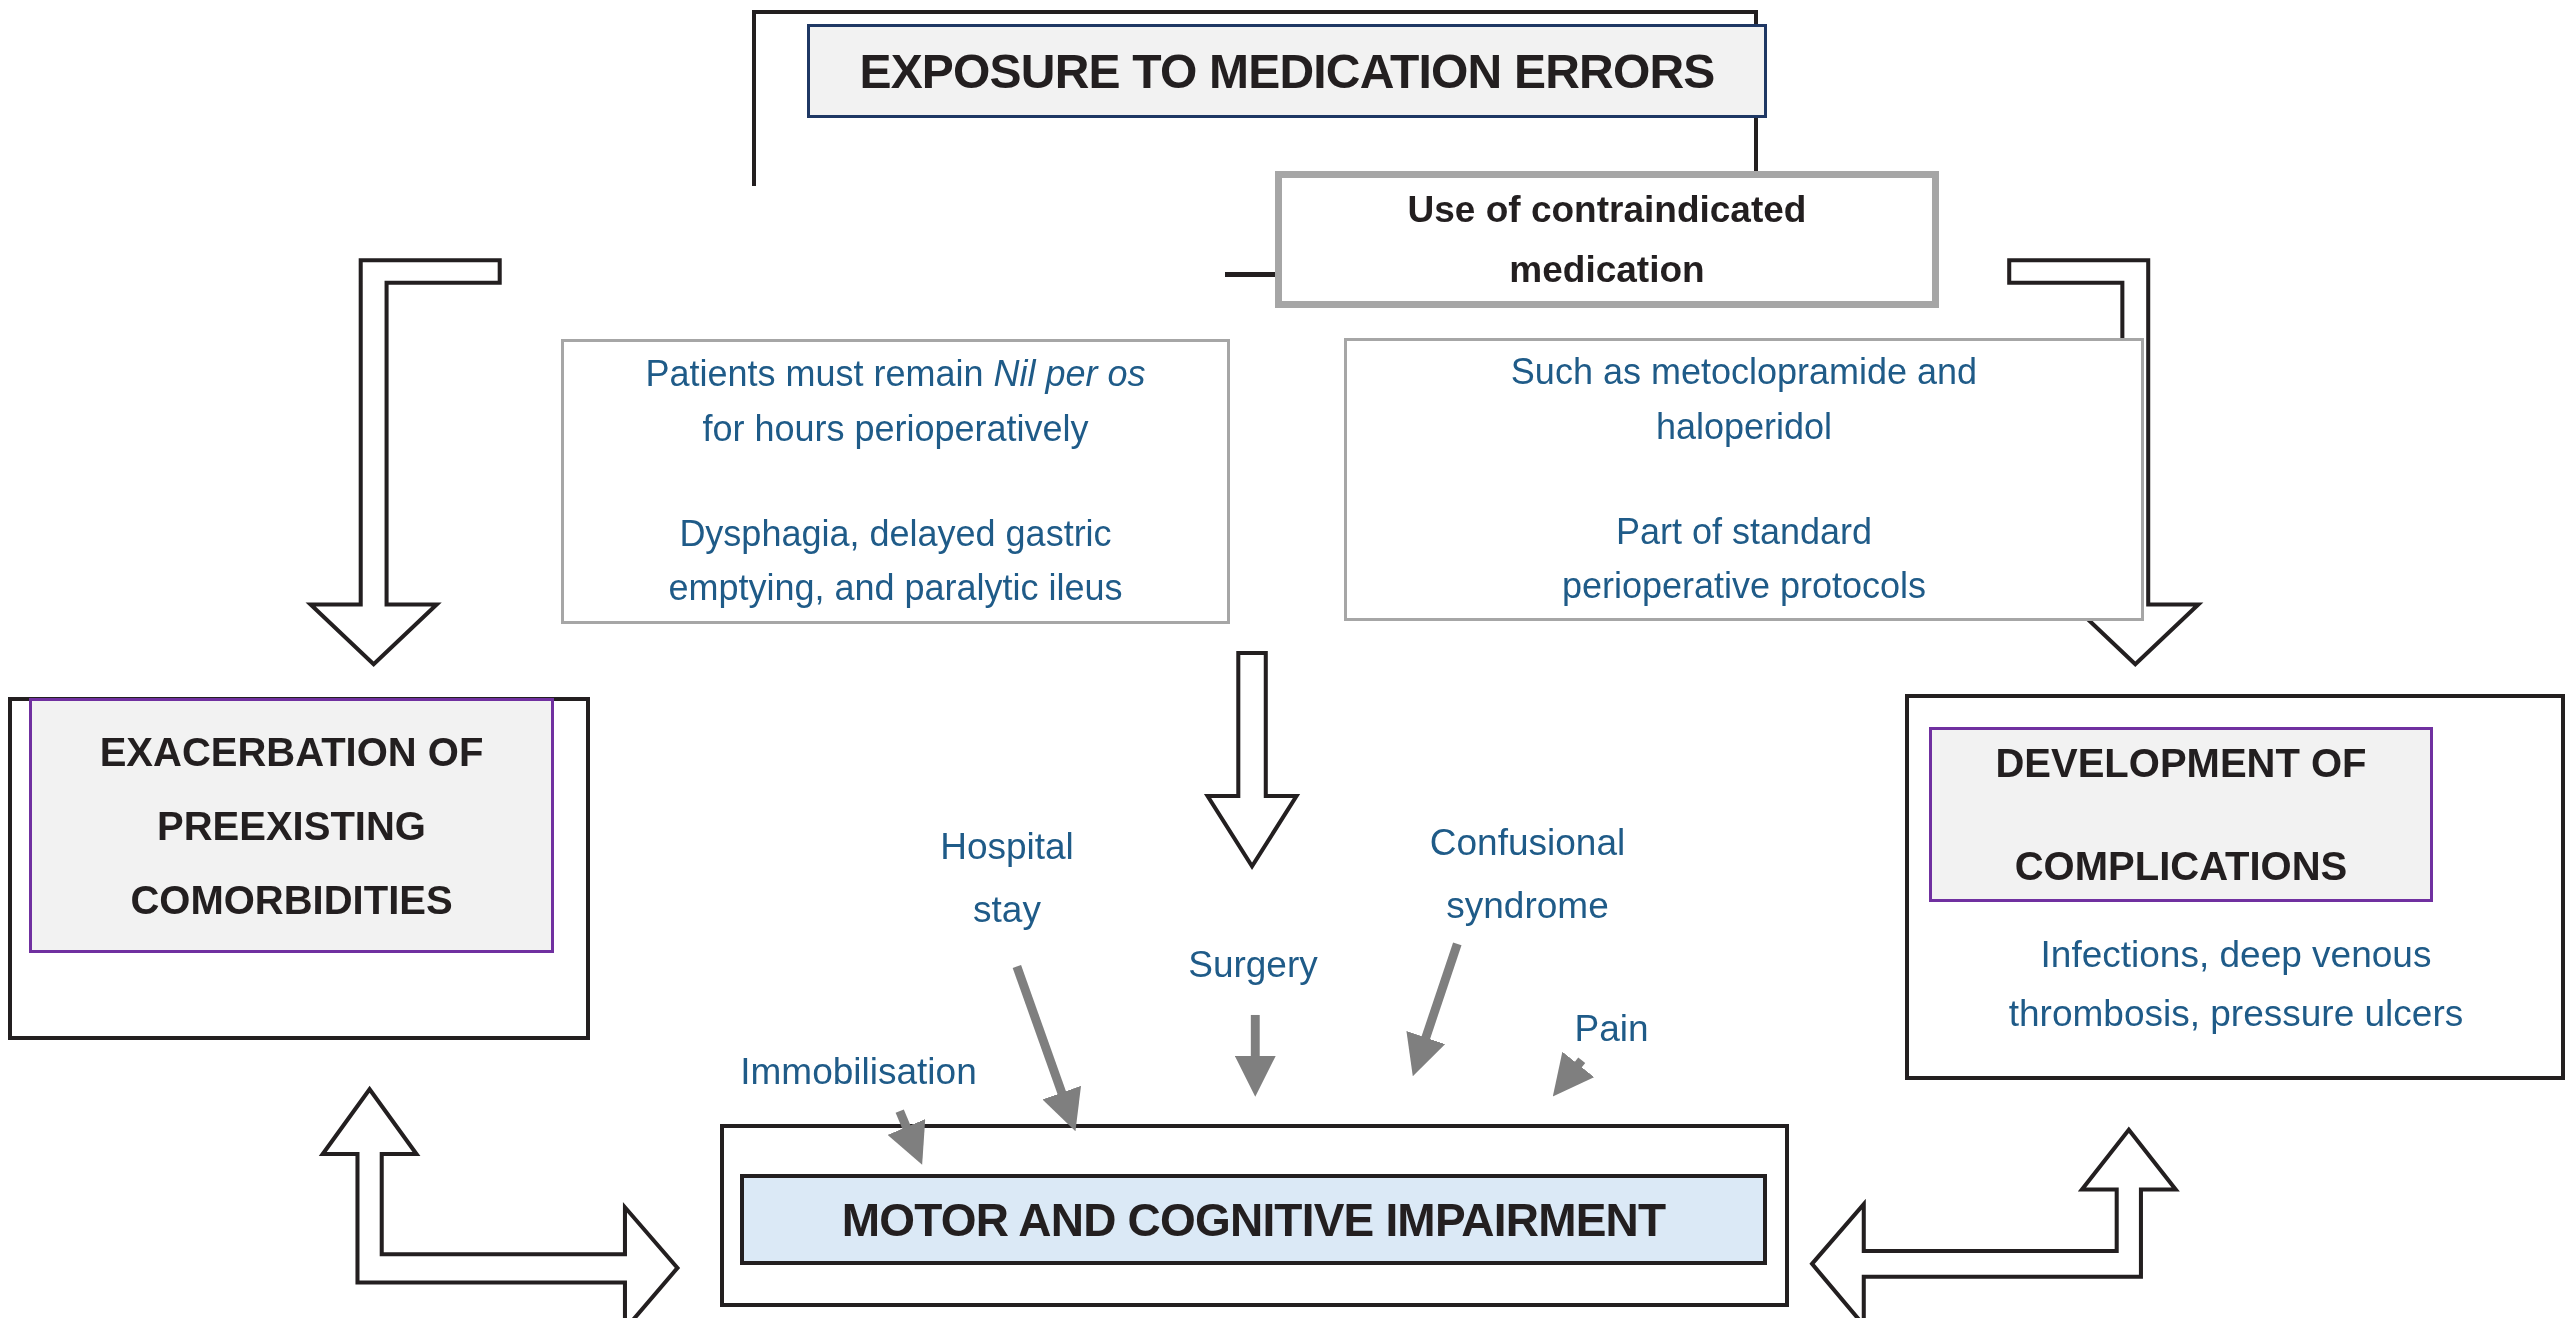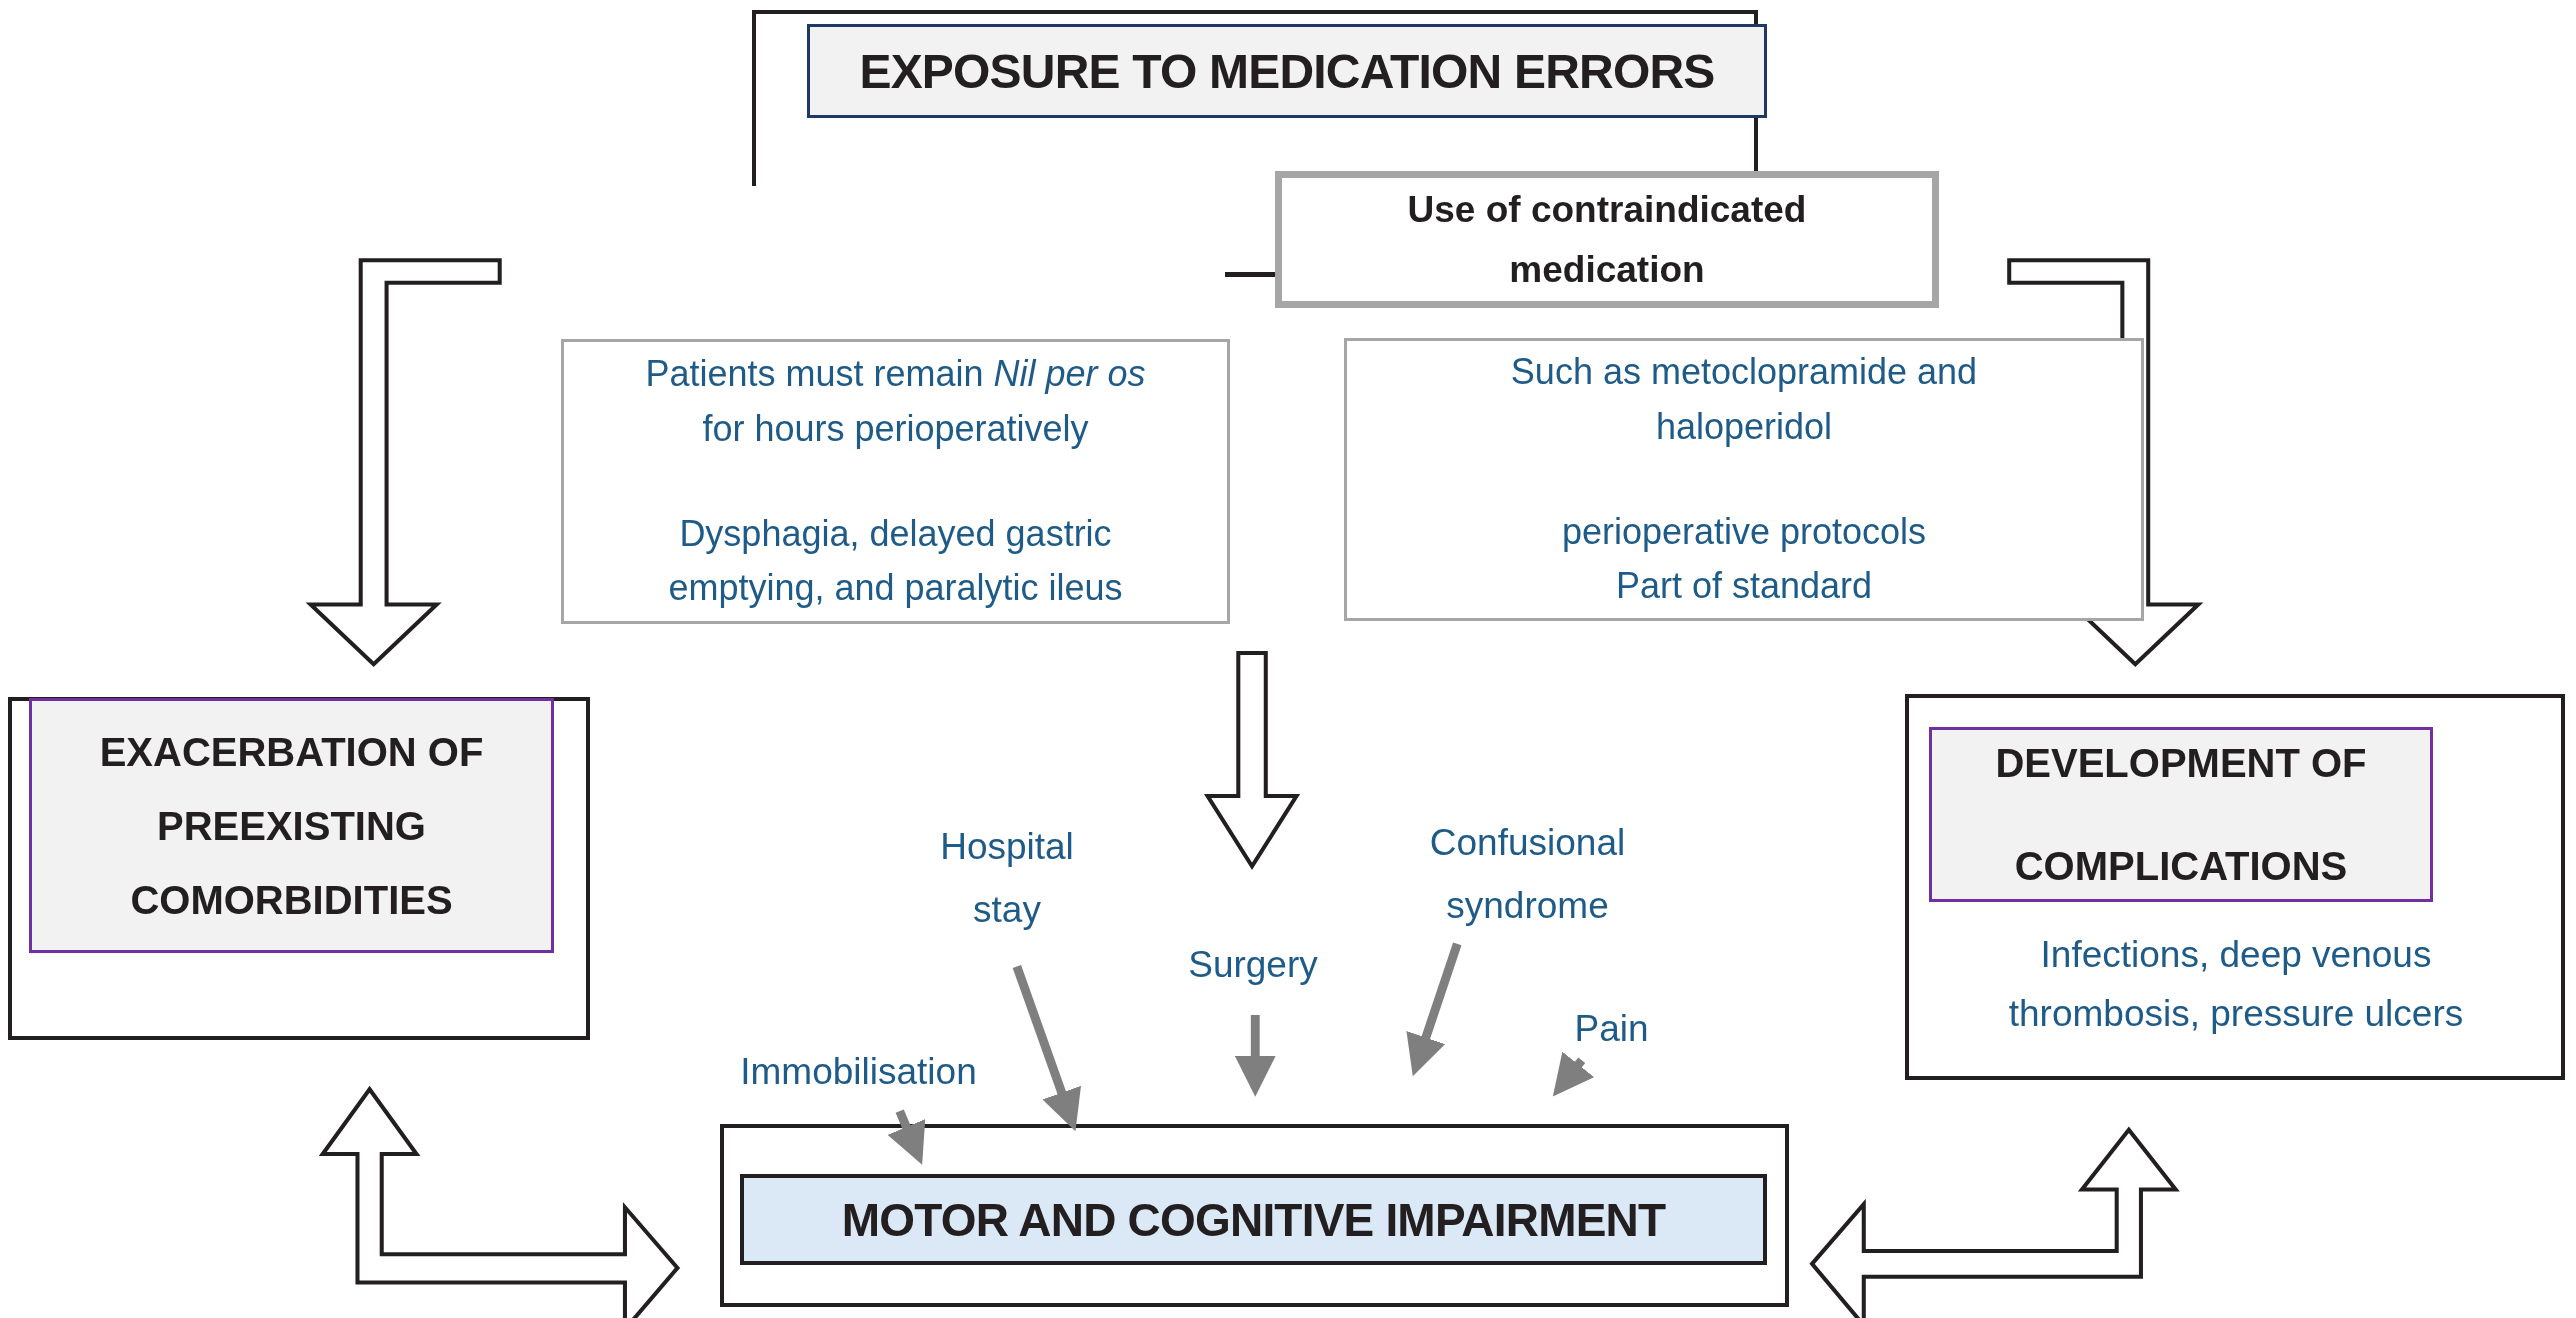--- a/index.html
+++ b/index.html
@@ -92,22 +92,22 @@
       <div>emptying, and paralytic ileus</div>
     </div>
   </div>
 
   <div class="abs detail-box detail-right center-flex">
     <div class="para">
       <div>Such as metoclopramide and</div>
       <div>haloperidol</div>
     </div>
     <div class="para">
+      <div>Part of standard</div>
       <div>perioperative protocols</div>
-      <div>Part of standard</div>
     </div>
   </div>
 
   <div class="abs outcome-outer left-outer"></div>
   <div class="abs outcome-inner exacerbation center-flex">
     <span>EXACERBATION OF</span>
     <span>PREEXISTING</span>
     <span>COMORBIDITIES</span>
   </div>
 

